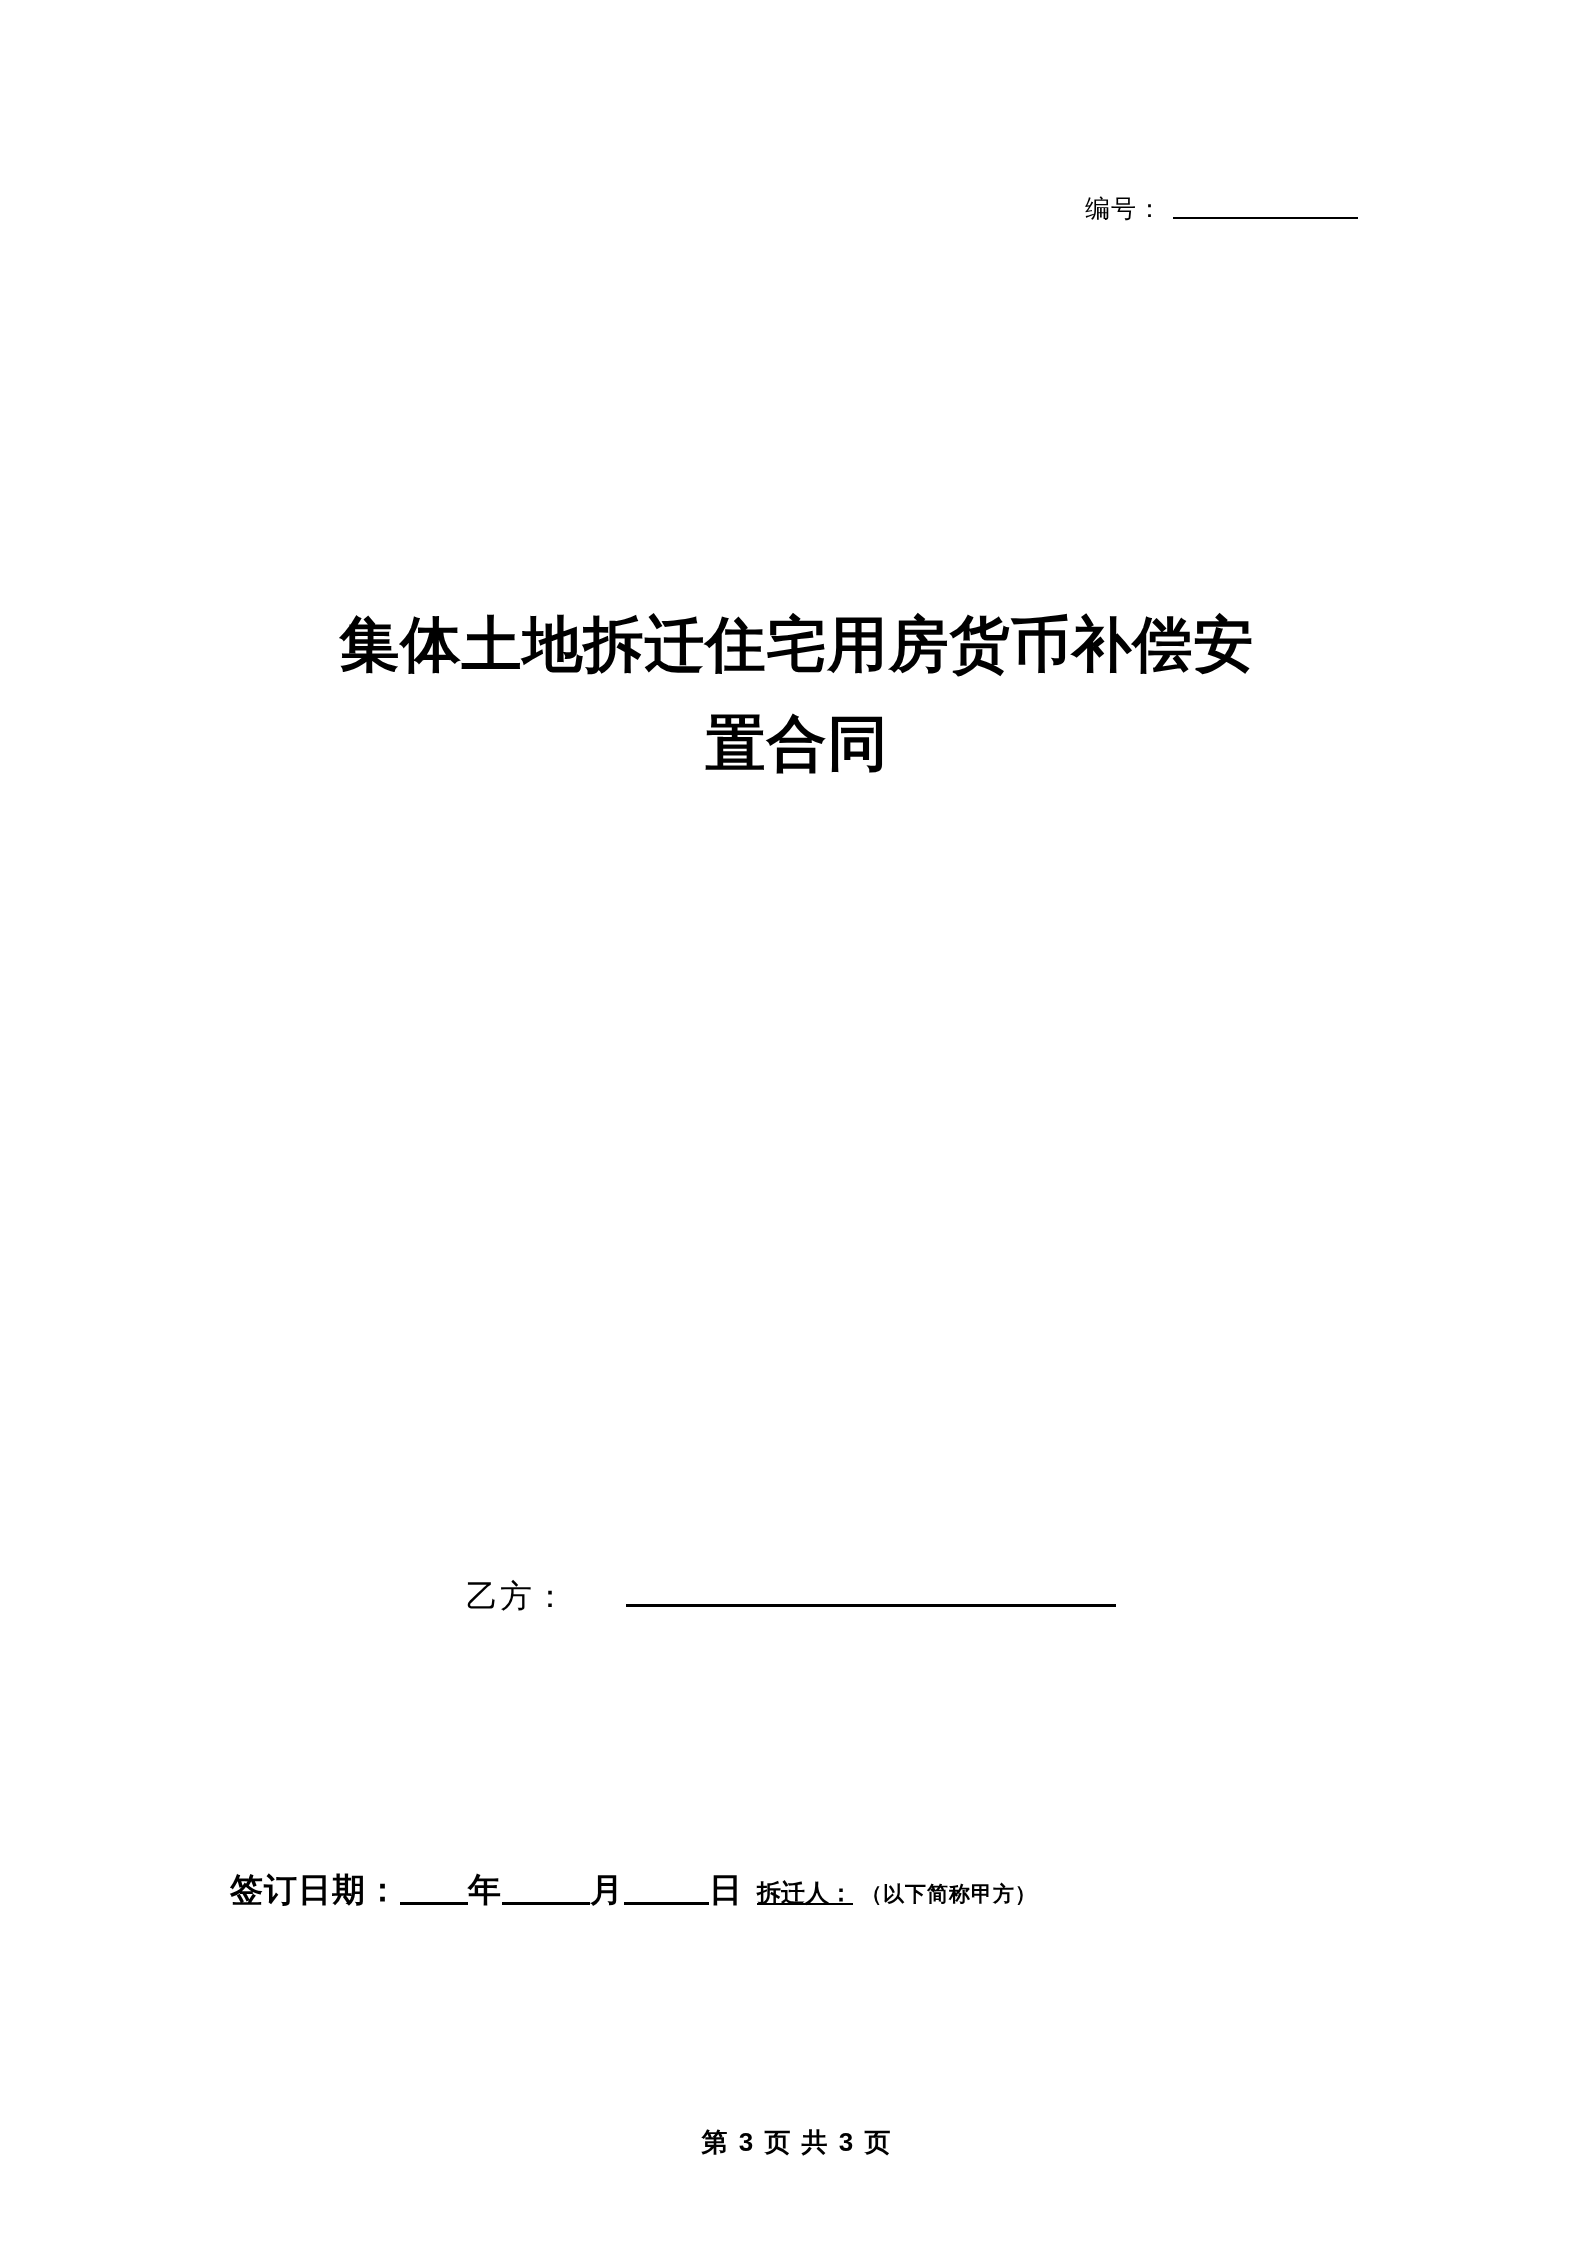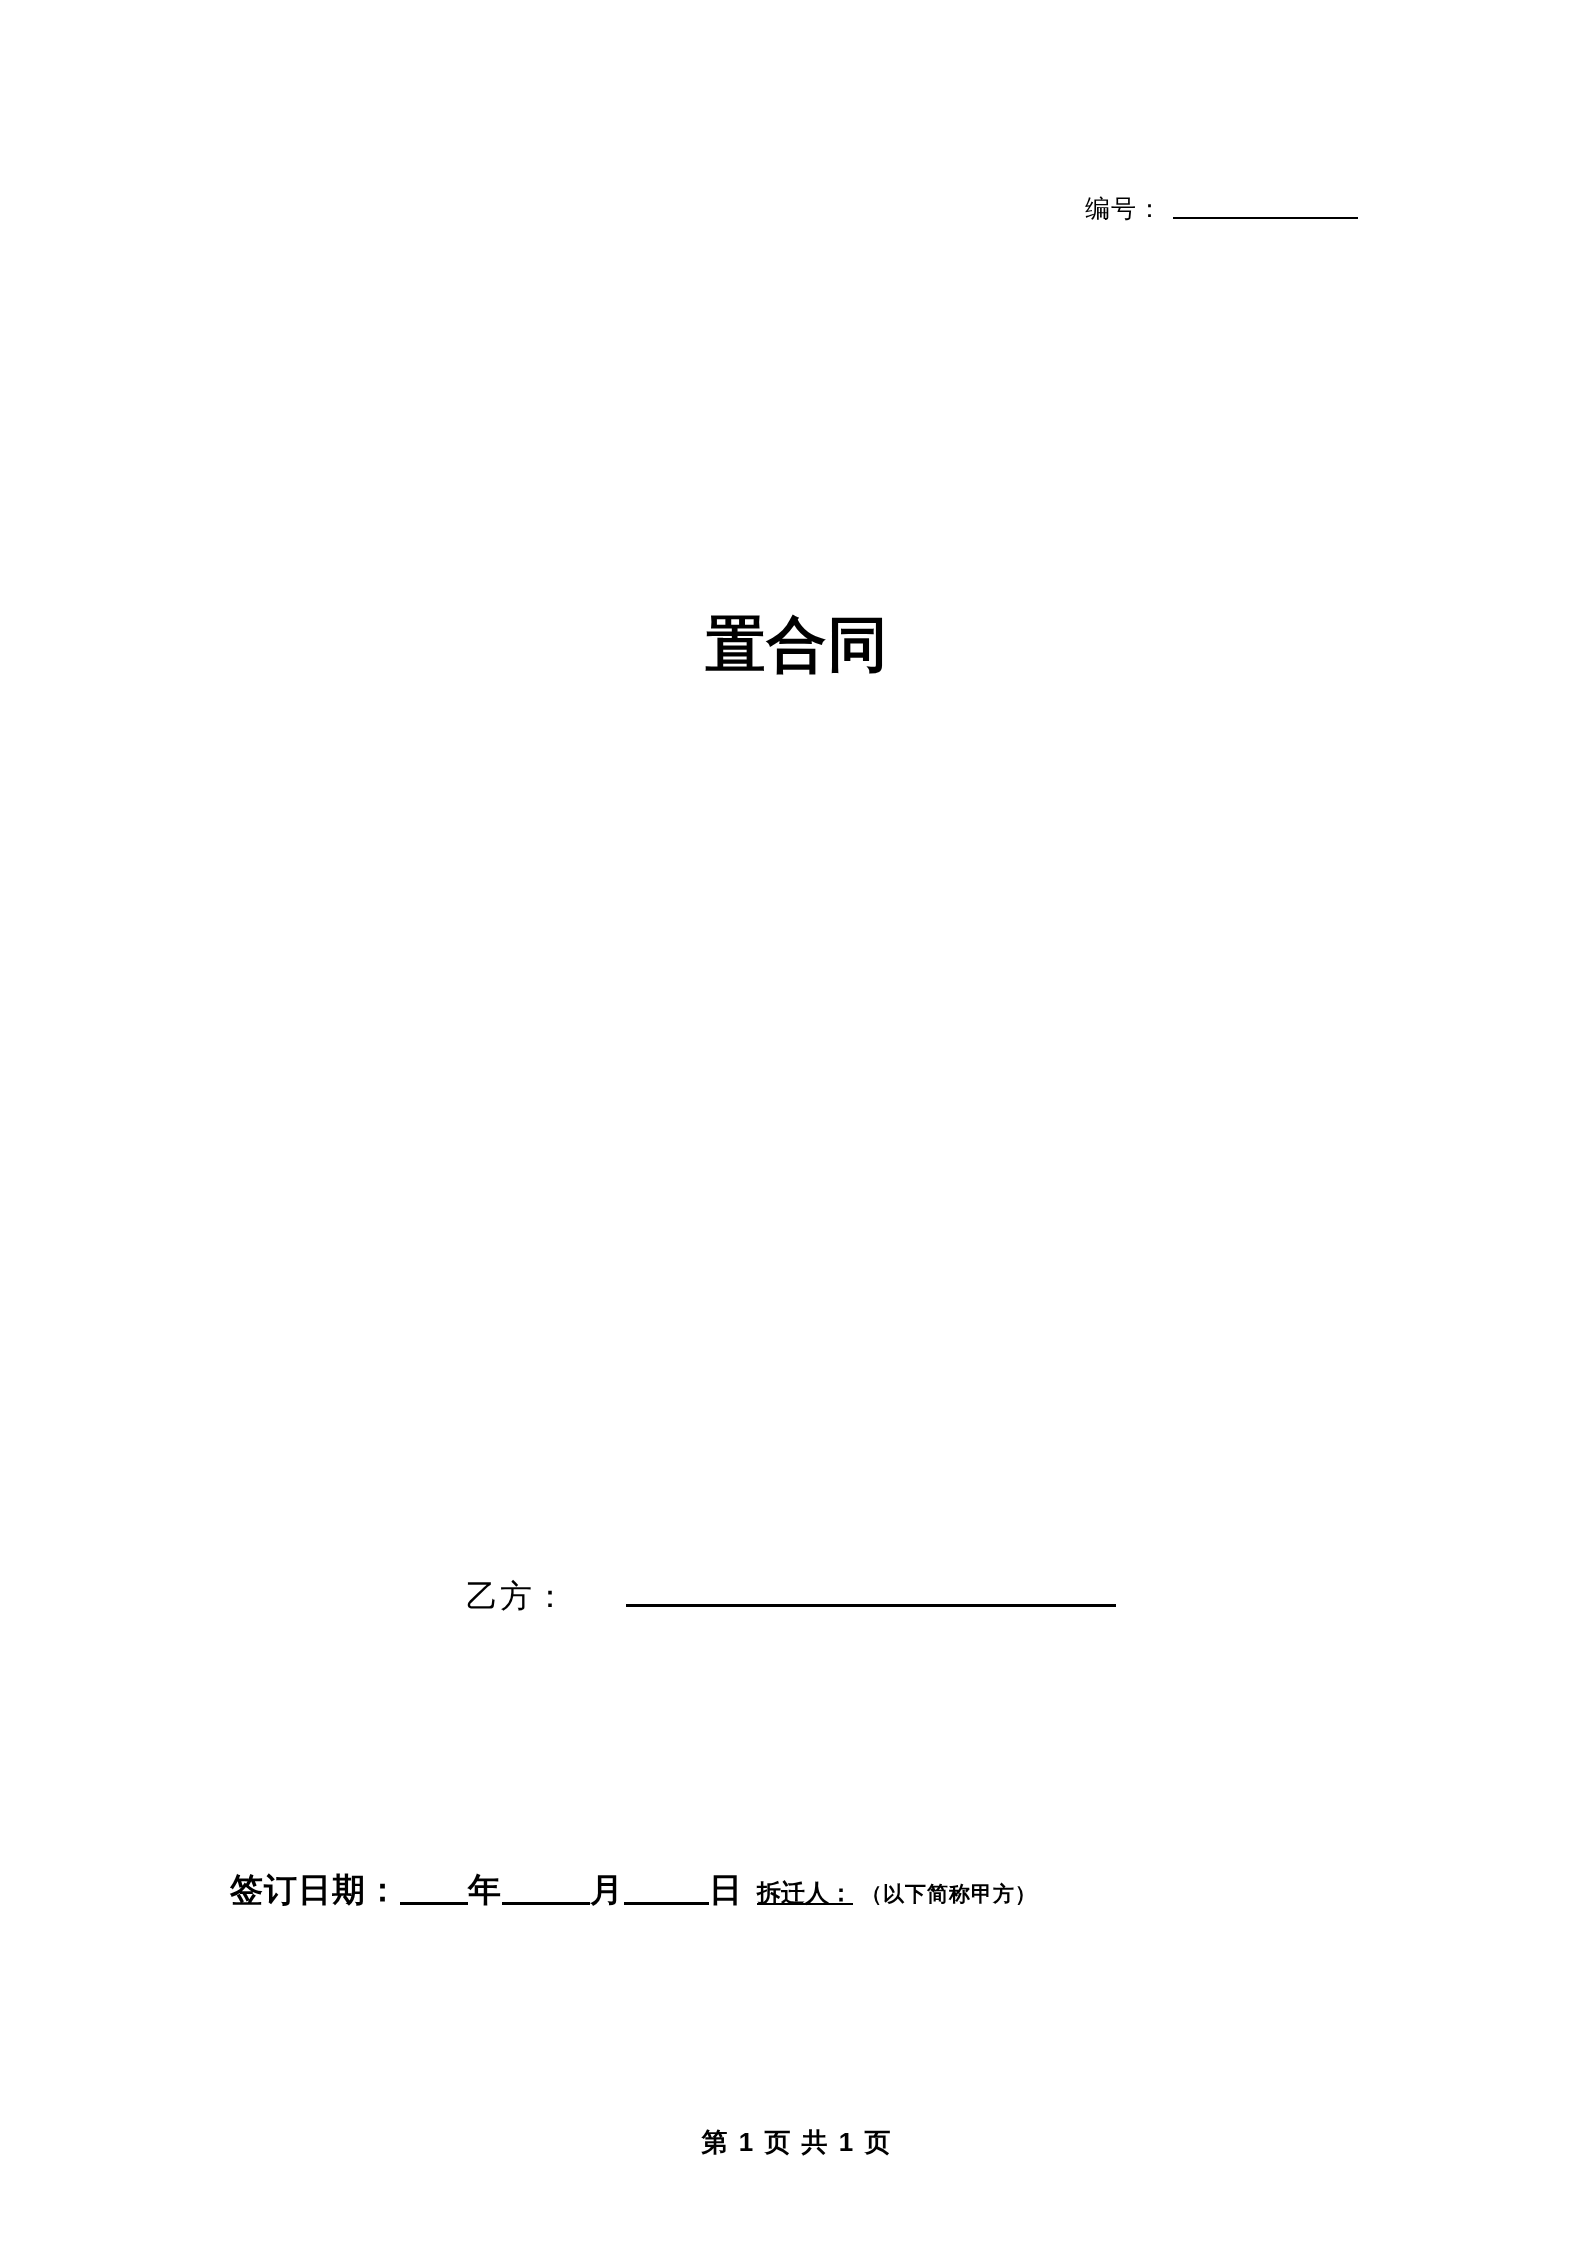--- a/index.html
+++ b/index.html
@@ -123,29 +123,30 @@
 </head>
 <body>
 
 <div class="page">
 
   <div class="doc-number">
     <span class="label">编号：</span><span class="blank"></span>
   </div>
 
   <div class="title">
+    <span>集体土地拆迁住宅用房货币补偿安</span>
     <span class="line2">置合同</span>
   </div>
 
   <div class="party-block">
     <div class="party-row">
       <span class="plabel">乙方：</span>
       <span class="pblank"></span>
     </div>
   </div>
 
   <div class="date-row">
     <span>签订日期：</span><span class="u u-y"></span><span>年</span><span class="u u-m"></span><span>月</span><span class="u u-d"></span><span>日</span><span class="tail">拆迁人：</span><span class="tail-note">（以下简称甲方）</span>
   </div>
 
-  <div class="footer">第 1 页 共 1 页</div>
+  <div class="footer">第 3 页 共 3 页</div>
 
 </div>
 
 </body></html>

